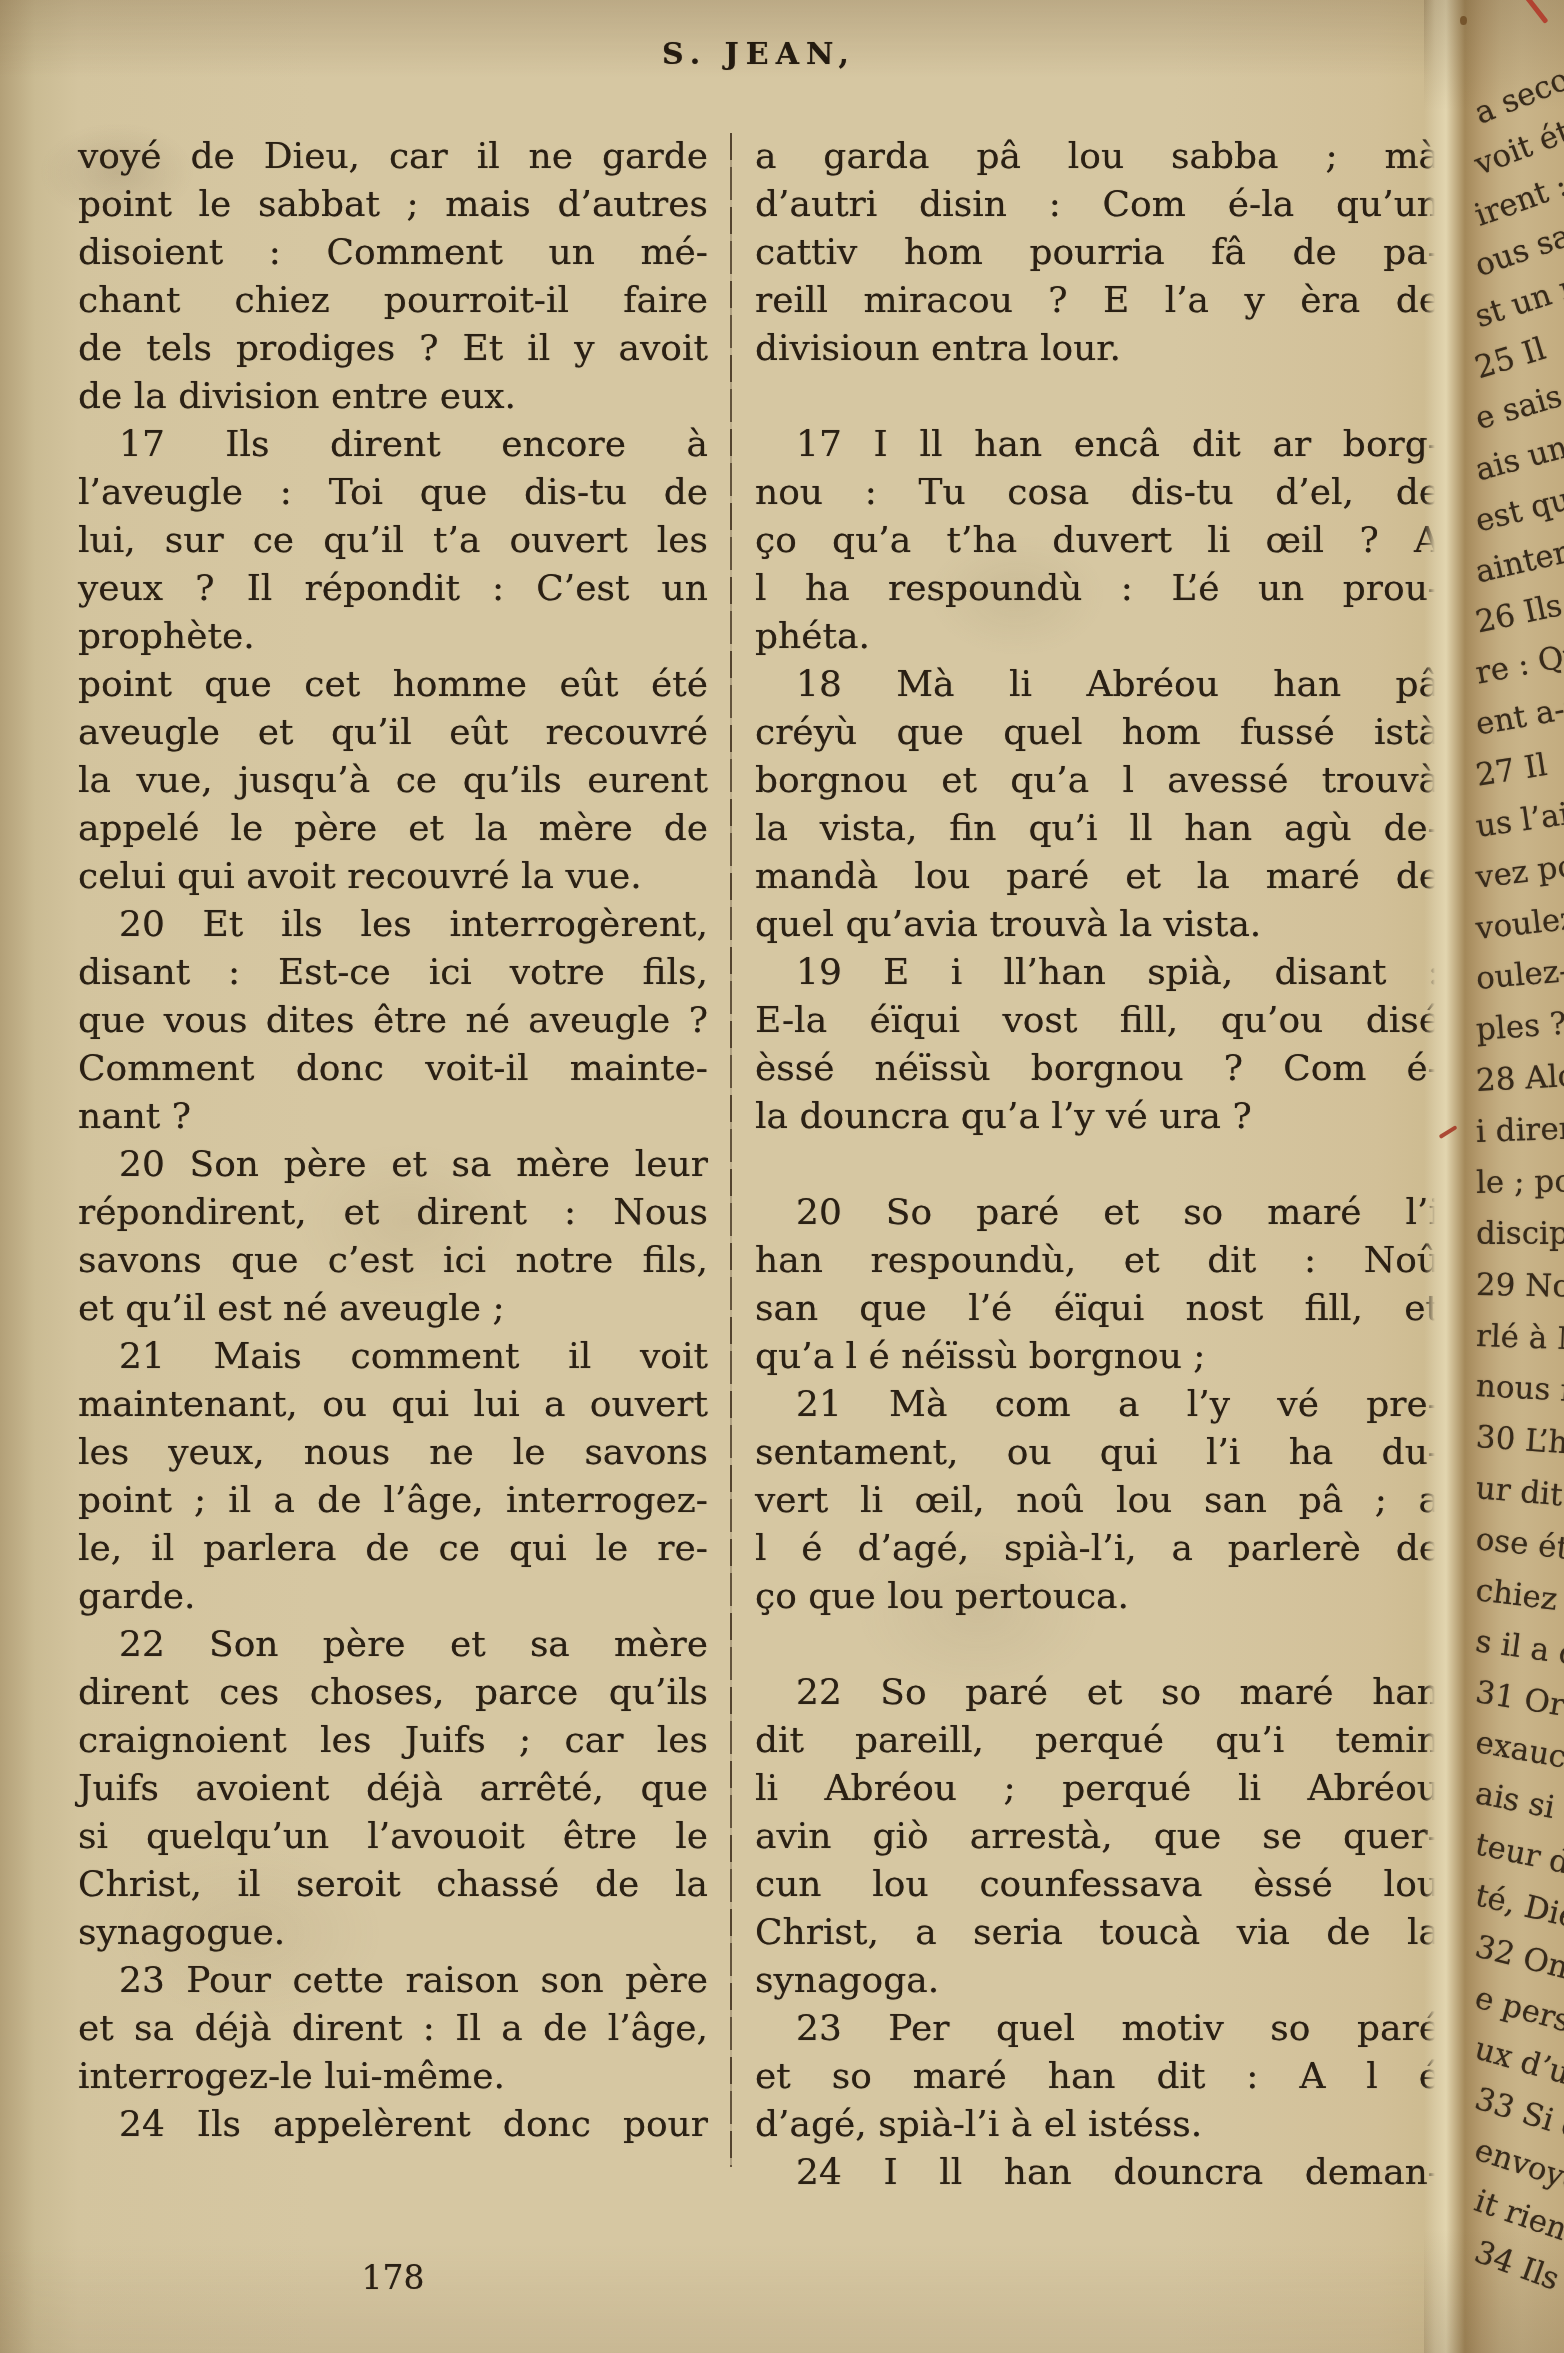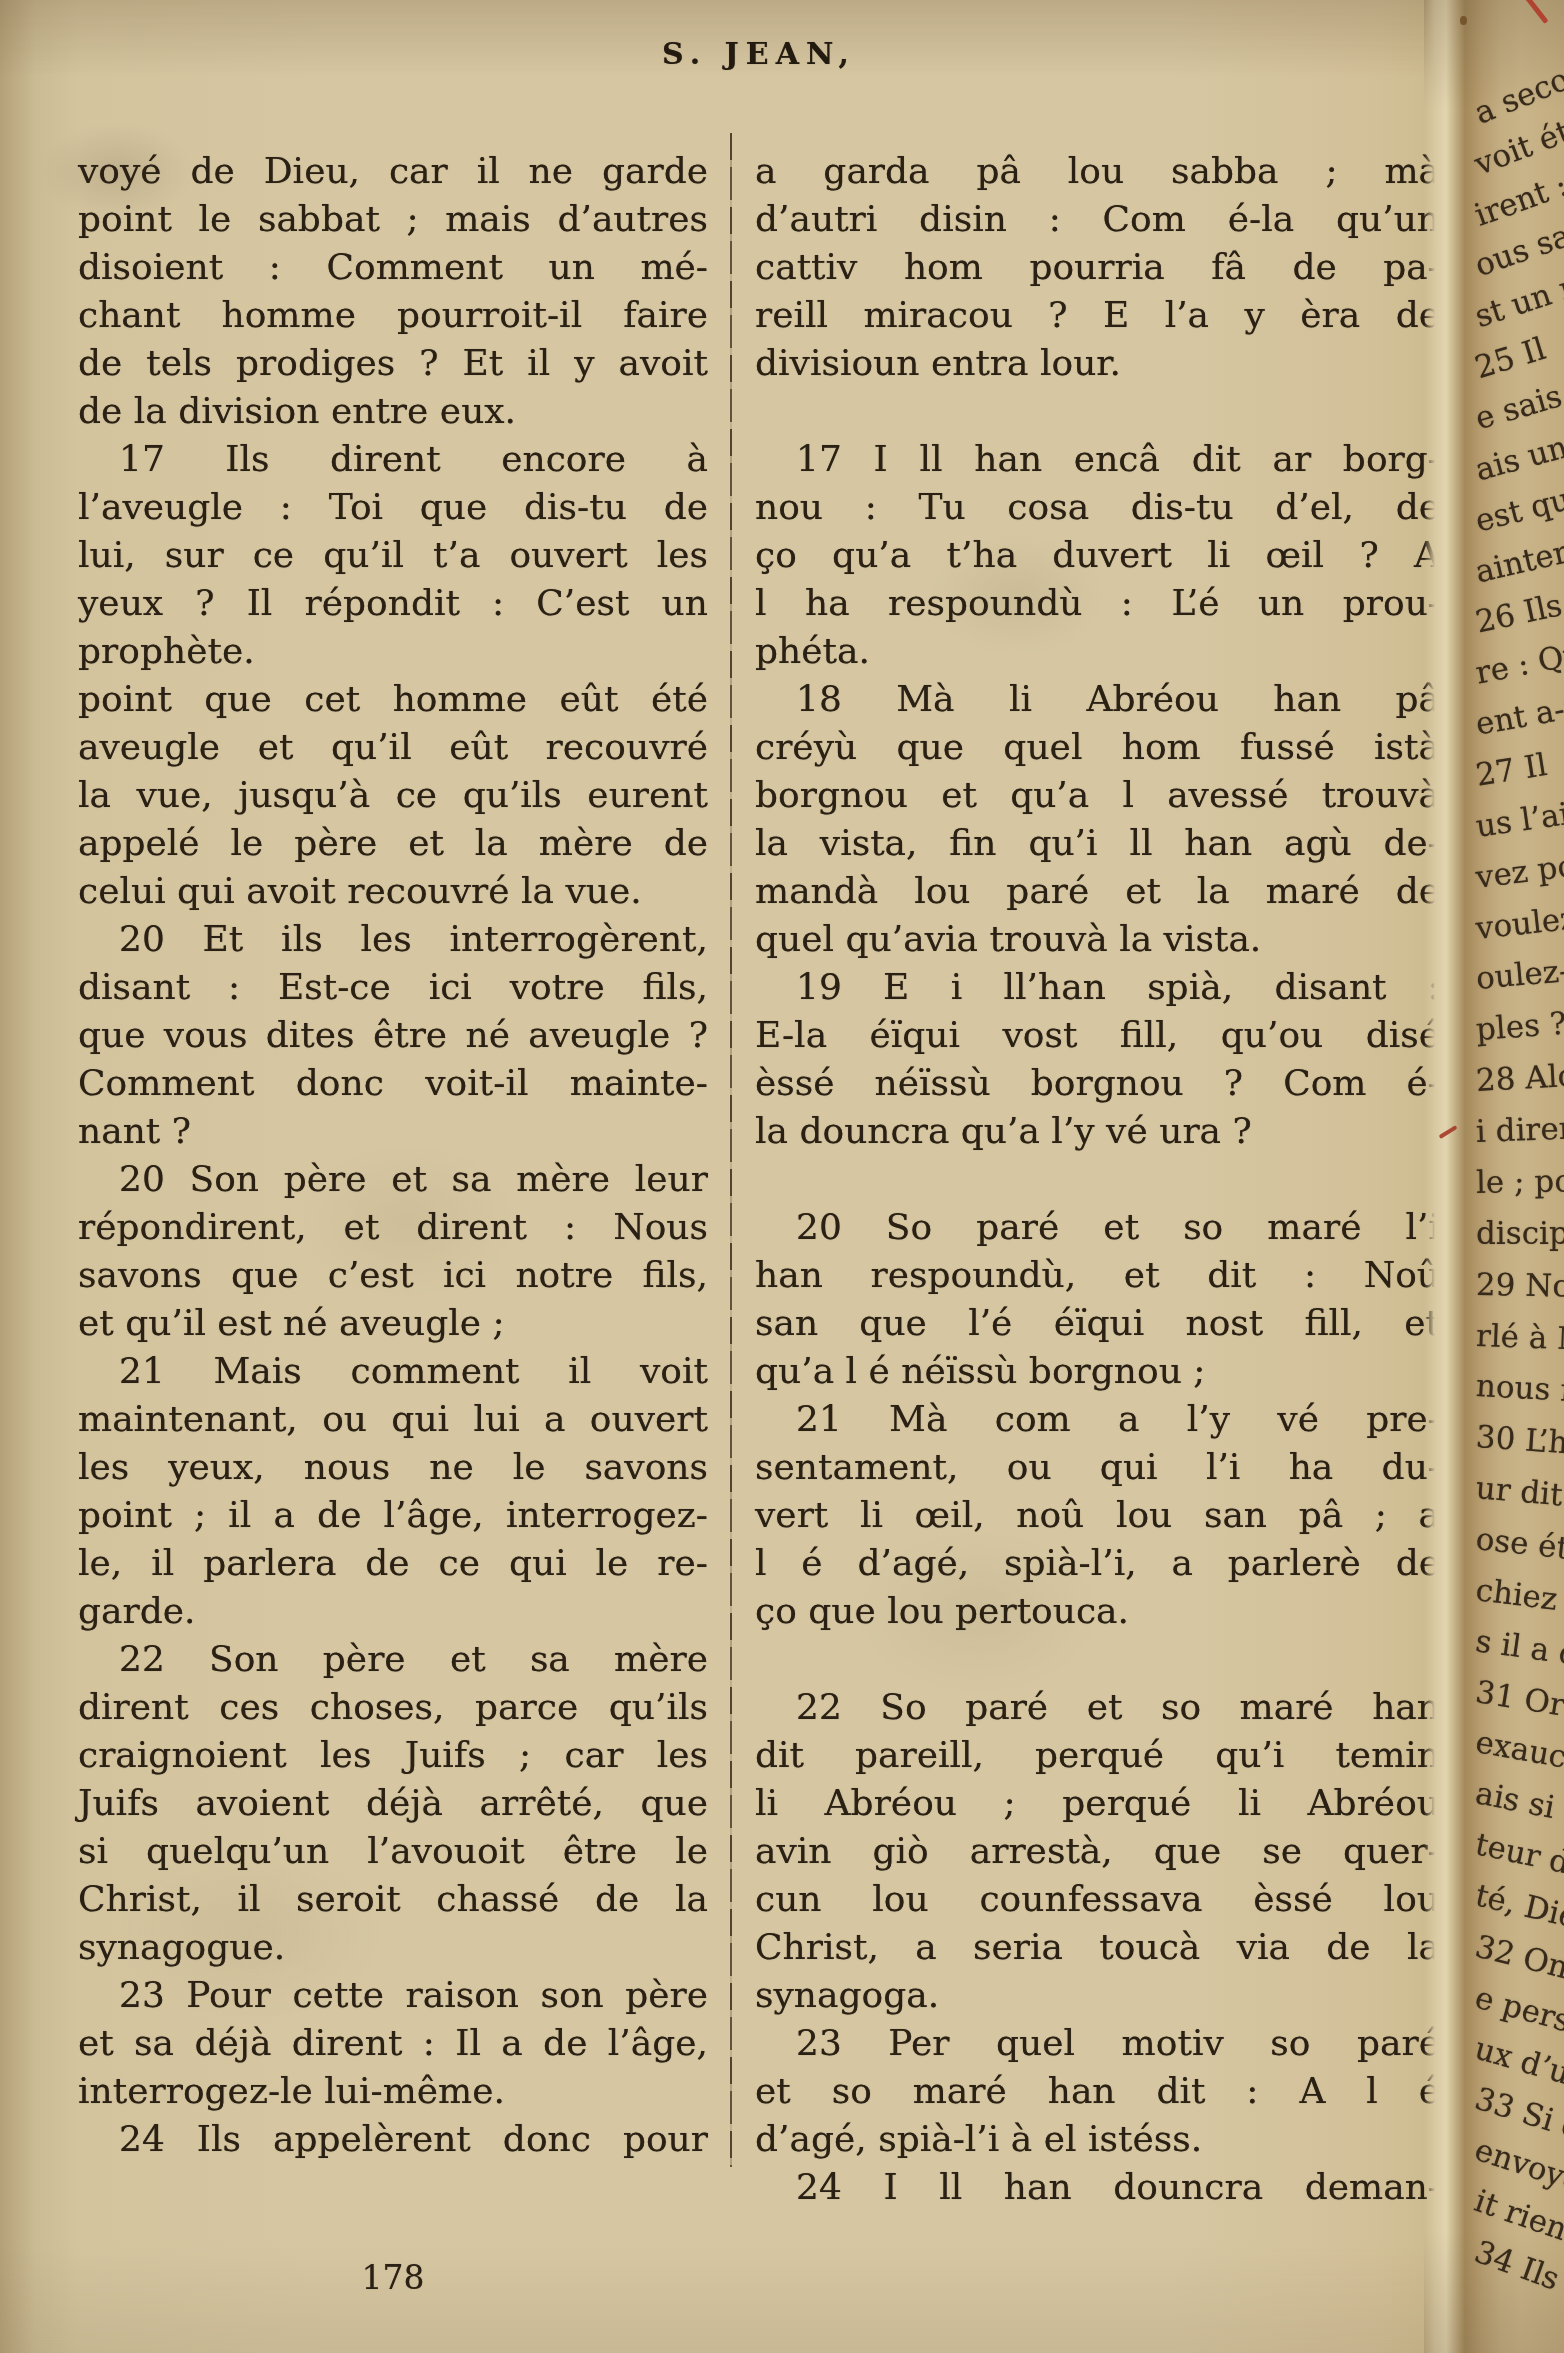--- a/index.html
+++ b/index.html
@@ -15,21 +15,21 @@
       linear-gradient(180deg, rgba(120,95,60,.28) 0px, rgba(120,95,60,0) 78px),
       linear-gradient(0deg, rgba(120,95,60,.14) 0px, rgba(120,95,60,0) 110px),
       linear-gradient(90deg, #b3a078 0px, #cabb93 35px, #d3c49e 78px, #d6c7a2 313px, #d6c7a2 1174px, #d2c098 1377px, #cdbb90 1432px, #c8b589 1565px);
     color:#291f13;
   }
   .page-title{
     position:absolute;left:0;top:36px;width:1518px;text-align:center;
     font-size:30px;font-weight:bold;letter-spacing:7px;color:#241b10;
     text-shadow:0 0 0.8px rgba(40,28,16,.55);
   }
-  .col{position:absolute;top:147px;}
+  .col{position:absolute;top:132px;}
   .col-left{left:78px;width:630px;}
   .col-right{left:755px;width:685px;}
   .line{
     height:48px;line-height:48px;font-size:36px;
     text-align:justify;text-align-last:justify;
     color:#2a2014;text-shadow:0 0 0.8px rgba(42,32,20,.6);
     white-space:normal;overflow:visible;
   }
   .line.last{text-align-last:left;}
   .line.ind{text-indent:41px;}
@@ -65,21 +65,21 @@
 </style>
 </head>
 <body>
 
 <div class="page-title">S. JEAN,</div>
 
 <div class="col col-left">
     <div class="line">voyé de Dieu, car il ne garde</div>
     <div class="line">point le sabbat ; mais d’autres</div>
     <div class="line">disoient : Comment un mé-</div>
-    <div class="line">chant homme pourroit-il faire</div>
+    <div class="line">chant chiez pourroit-il faire</div>
     <div class="line">de tels prodiges ? Et il y avoit</div>
     <div class="line last">de la division entre eux.</div>
     <div class="line ind">17 Ils dirent encore à</div>
     <div class="line">l’aveugle : Toi que dis-tu de</div>
     <div class="line">lui, sur ce qu’il t’a ouvert les</div>
     <div class="line">yeux ?  Il répondit : C’est un</div>
     <div class="line last">prophète.</div>
     <div class="line">point que cet homme eût été</div>
     <div class="line">aveugle et qu’il eût recouvré</div>
     <div class="line">la vue, jusqu’à ce qu’ils eurent</div>

